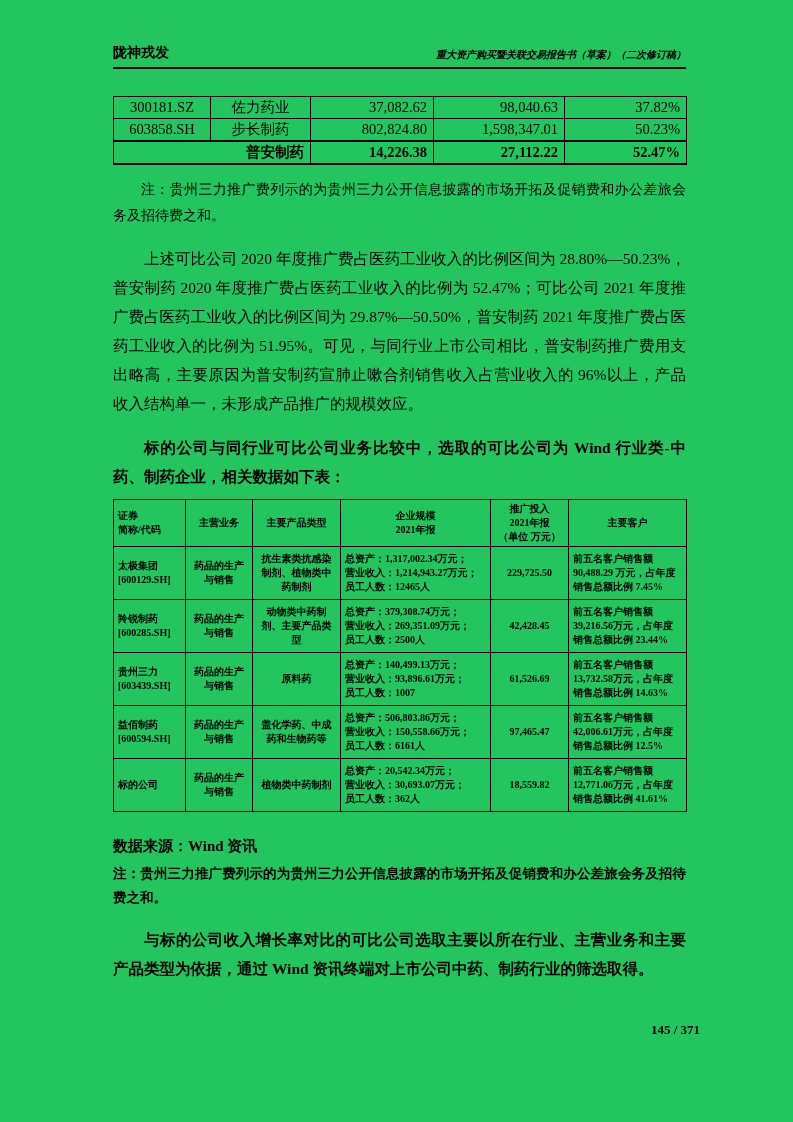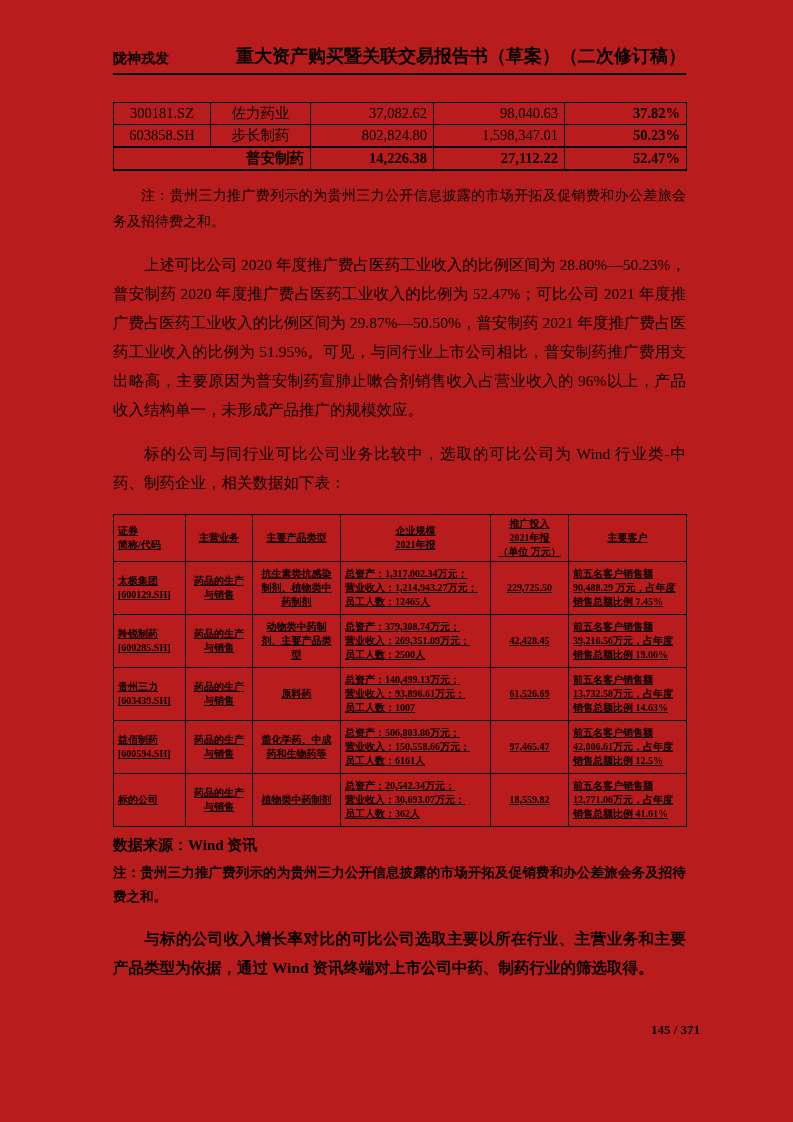--- a/index.html
+++ b/index.html
@@ -1,55 +1,55 @@
 <!DOCTYPE html>
 <html><head>
 <meta charset="utf-8">
 <style>
   * { box-sizing: border-box; }
   html, body { margin: 0; padding: 0; background: #ffffff; }
   .page {
-    width: 793px; height: 1122px; background: #b91c1c; position: relative;
+    width: 793px; height: 1122px; background: #22c55e; position: relative;
     padding: 44px 107px 0 113px;
     font-family: "Liberation Serif", "DejaVu Serif", serif;
     color: #000;
     overflow: hidden;
   }
   .header { display: flex; justify-content: space-between; align-items: flex-end;
     border-bottom: 2px solid #000; padding-bottom: 5px; font-weight: bold; }
   .header-left { font-size: 14px; }
-  .header-right { font-size: 18px; }
+  .header-right { font-size: 10px; font-style: italic; }
 
   table { border-collapse: collapse; table-layout: fixed; }
 
   .top-table { width: 100%; margin-top: 27px; font-size: 14.5px; }
   .top-table td { border: 1px solid #000; height: 16px; padding: 1px 6px; overflow: hidden; }
   .tt-code, .tt-name { text-align: center; }
   .tt-num { text-align: right; padding-right: 14px; }
-  .tt-pct { text-align: right; padding-right: 8px; font-weight: bold; }
+  .tt-pct { text-align: right; padding-right: 8px; }
   .total-row td { font-weight: bold; border-top: 2px solid #000; border-bottom: 2px solid #000; }
   .total-name { text-align: right; }
 
   .note-top { font-size: 14px; line-height: 26px; margin: 12px 0 0; text-indent: 2em; text-align: justify; }
 
   .para { font-size: 15.5px; line-height: 29px; margin: 15px 0 0; text-indent: 2em; text-align: justify;
     overflow-wrap: break-word; }
-  .para-bold { font-weight: normal; }
+  .para-bold { font-weight: bold; }
 
-  .main-table { width: 100%; margin-top: 17px; font-size: 10px; font-weight: bold; line-height: 1.4; text-decoration: underline; }
+  .main-table { width: 100%; margin-top: 8px; font-size: 10px; font-weight: bold; line-height: 1.4; }
   .main-table th, .main-table td { border: 1px solid #000; padding: 2px 4px; vertical-align: middle; overflow: hidden; }
   .main-table th { text-align: center; white-space: pre-line; height: 44px; font-weight: bold; }
   .main-table th.h-security { text-align: left; }
   .main-table td { height: 53px; }
   .mt-security { text-align: left; white-space: pre-line; }
   .mt-biz, .mt-prod, .mt-promo { text-align: center; }
   .mt-scale { text-align: left; white-space: pre-line; }
   .mt-cust { text-align: left; }
 
-  .source-line { font-weight: bold; font-size: 15px; margin-top: 9px; }
+  .source-line { font-weight: bold; font-size: 15px; margin-top: 25px; }
   .note-bottom { font-weight: bold; font-size: 13.5px; line-height: 24px; margin-top: 6px; text-align: justify; }
   .para-final { font-weight: bold; font-size: 15.5px; line-height: 29px; margin-top: 15px; text-indent: 2em; text-align: justify; }
 
   .page-number { position: absolute; right: 93px; bottom: 84px; font-weight: bold; font-size: 13px; }
 </style>
 </head>
 <body>
 
 <div class="page">
 
@@ -133,21 +133,21 @@
       </tr>
       <tr>
         <td class="mt-security">羚锐制药
 [600285.SH]</td>
         <td class="mt-biz">药品的生产与销售</td>
         <td class="mt-prod">动物类中药制剂、主要产品类型</td>
         <td class="mt-scale">总资产：379,308.74万元；
 营业收入：269,351.09万元；
 员工人数：2500人</td>
         <td class="mt-promo">42,428.45</td>
-        <td class="mt-cust">前五名客户销售额 39,216.56万元，占年度销售总额比例 19.06%</td>
+        <td class="mt-cust">前五名客户销售额 39,216.56万元，占年度销售总额比例 23.44%</td>
       </tr>
       <tr>
         <td class="mt-security">贵州三力
 [603439.SH]</td>
         <td class="mt-biz">药品的生产与销售</td>
         <td class="mt-prod">原料药</td>
         <td class="mt-scale">总资产：140,499.13万元；
 营业收入：93,896.61万元；
 员工人数：1007</td>
         <td class="mt-promo">61,526.69</td>

